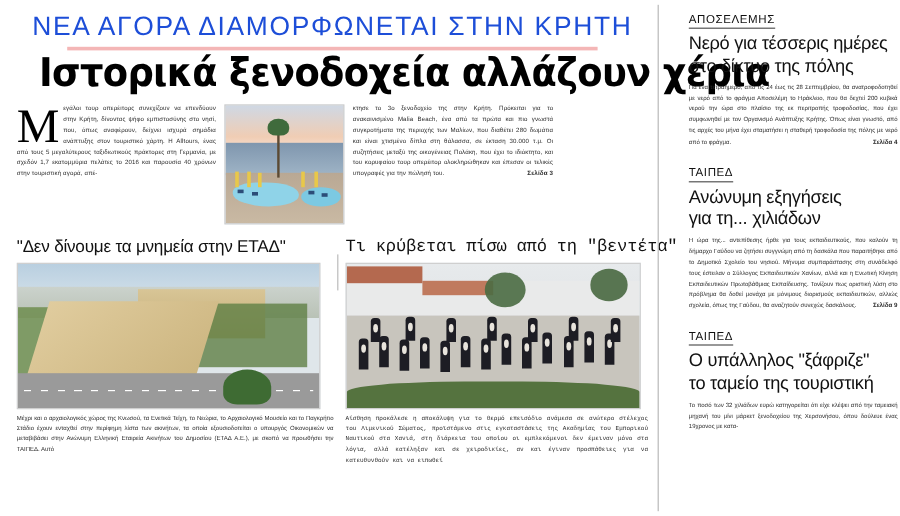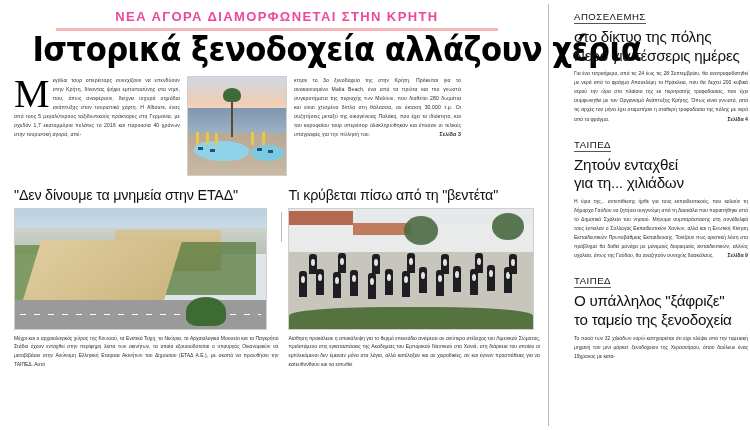--- a/index.html
+++ b/index.html
@@ -9,24 +9,24 @@
     font-family: "Liberation Sans", sans-serif;
     overflow: hidden;
   }
   .page { position: relative; width: 750px; height: 430px; background: #fff; }
 
   
   .main { position: absolute; left: 0; top: 0; width: 548px; height: 430px; padding: 4px 8px 0 14px; }
 
   .kicker-top {
     text-align: center;
-    font-size: 13px;
+    font-size: 22px;
     letter-spacing: 1.4px;
-    color: #ec4899;
-    font-weight: 700;
+    color: #1d4ed8;
+    font-weight: 400;
     padding: 5px 0 3px 0;
     white-space: nowrap;
   }
   .pink-rule { height: 3px; background: #f4b6b6; margin: 1px 42px 2px 42px; }
 
   .headline {
     text-align: center;
     font-family: "DejaVu Sans", sans-serif;
     font-weight: bold;
     font-size: 33px;
@@ -79,21 +79,21 @@
     background:#7cc9e2; border-radius:50%; }
   .palm-trunk { position:absolute; left:44%; top:20%; width:2px; height:42%; background:#5b4a33; }
   .palm-top { position:absolute; left:36%; top:12%; width:18%; height:14%;
     background:#3f6b3c; border-radius:50% 50% 40% 40%; }
   .umb { position:absolute; width:3px; background:#e8c84a; }
   .chair { position:absolute; width:5px; height:3px; background:#2c4d78; }
 
   
   .secondaries { display:flex; gap: 10px; margin-top: 7px; }
   .sec { width: 265px; }
-  .sec-right { width: 252px; }
+  .sec-right { width: 252px; font-family: Liberation Mono, monospace; }
   .sec-head {
     font-size: 14.3px; color:#111; font-weight:400;
     white-space: nowrap; letter-spacing: -0.2px; margin-bottom: 5px;
   }
   .sec-divider {
     position:absolute; left:281px; top:212px; width:1px; height:30px; background:#bbb;
   }
 
   
   .photo-fort { width: 253px; height: 122px; }
@@ -261,38 +261,38 @@
     <div class="sec-divider"></div>
   </div>
 
   <div class="vrule"></div>
 
   <div class="side">
 
     <div class="side-item">
       <div class="side-kicker">ΑΠΟΣΕΛΕΜΗΣ</div>
       <div class="side-head">
+        <div>Νερό για τέσσερις ημέρες</div>
         <div>στο δίκτυο της πόλης</div>
-        <div>Νερό για τέσσερις ημέρες</div>
       </div>
       <div class="side-body"><span>Για ένα τετραήμερο, από τις 24 έως τις 28 Σεπτεμβρίου, θα ανατροφοδοτηθεί με νερό από το φράγμα Αποσελέμη το Ηράκλειο, που θα δεχτεί 200 κυβικά νερού την ώρα στο πλαίσιο της εκ περιτροπής τροφοδοσίας, που έχει συμφωνηθεί με τον Οργανισμό Ανάπτυξης Κρήτης. Όπως είναι γνωστό, από τις αρχές του μήνα έχει σταματήσει η σταθερή τροφοδοσία της πόλης με νερό από το φράγμα.</span> <span class="side-ref">Σελίδα 4</span></div>
     </div>
 
     <div class="side-item">
       <div class="side-kicker">ΤΑΙΠΕΔ</div>
       <div class="side-head">
-        <div>Ζητούν ενταχθεί</div>
+        <div>Ανώνυμη εξηγήσεις</div>
         <div>για τη... χιλιάδων</div>
       </div>
       <div class="side-body"><span>Η ώρα της... αντεπίθεσης ήρθε για τους εκπαιδευτικούς, που καλούν τη δήμαρχο Γαύδου να ζητήσει συγγνώμη από τη δασκάλα που παραιτήθηκε από το Δημοτικό Σχολείο του νησιού. Μήνυμα συμπαράστασης στη συνάδελφό τους έστειλαν ο Σύλλογος Εκπαιδευτικών Χανίων, αλλά και η Ενωτική Κίνηση Εκπαιδευτικών Πρωτοβάθμιας Εκπαίδευσης. Τονίζουν πως οριστική λύση στο πρόβλημα θα δοθεί μονάχα με μόνιμους διορισμούς εκπαιδευτικών, αλλιώς σχολεία, όπως της Γαύδου, θα αναζητούν συνεχώς δασκάλους.</span> <span class="side-ref">Σελίδα 9</span></div>
     </div>
 
     <div class="side-item">
       <div class="side-kicker">ΤΑΙΠΕΔ</div>
       <div class="side-head">
         <div>Ο υπάλληλος "ξάφριζε"</div>
-        <div>το ταμείο της ξενοδοχεία</div>
+        <div>το ταμείο της τουριστική</div>
       </div>
       <div class="side-body">Το ποσό των 32 χιλιάδων ευρώ κατηγορείται ότι είχε κλέψει από την ταμειακή μηχανή του μίνι μάρκετ ξενοδοχείου της Χερσονήσου, όπου δούλευε ένας 19χρονος με κατα-</div>
     </div>
 
   </div>
 </div>
 
 </body></html>

